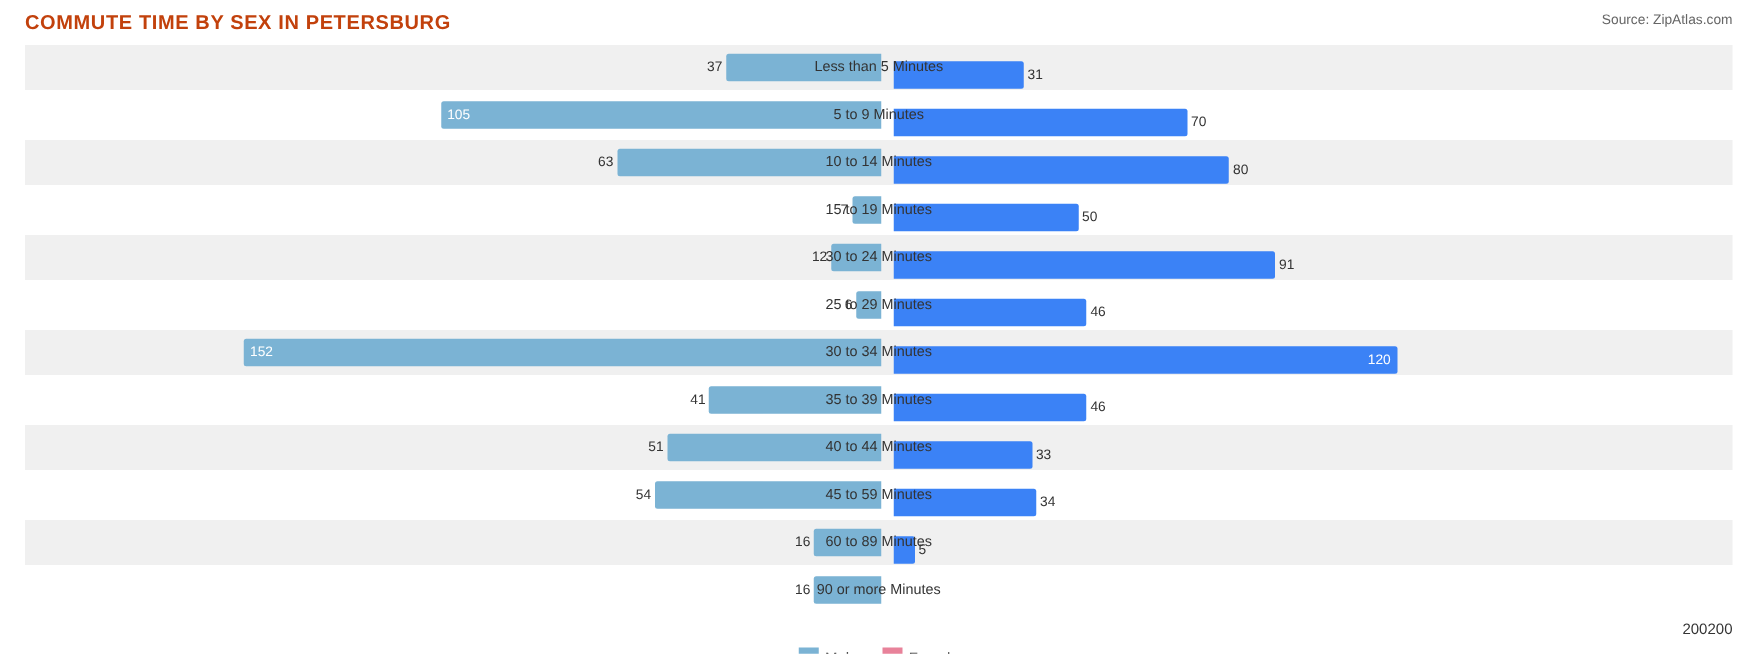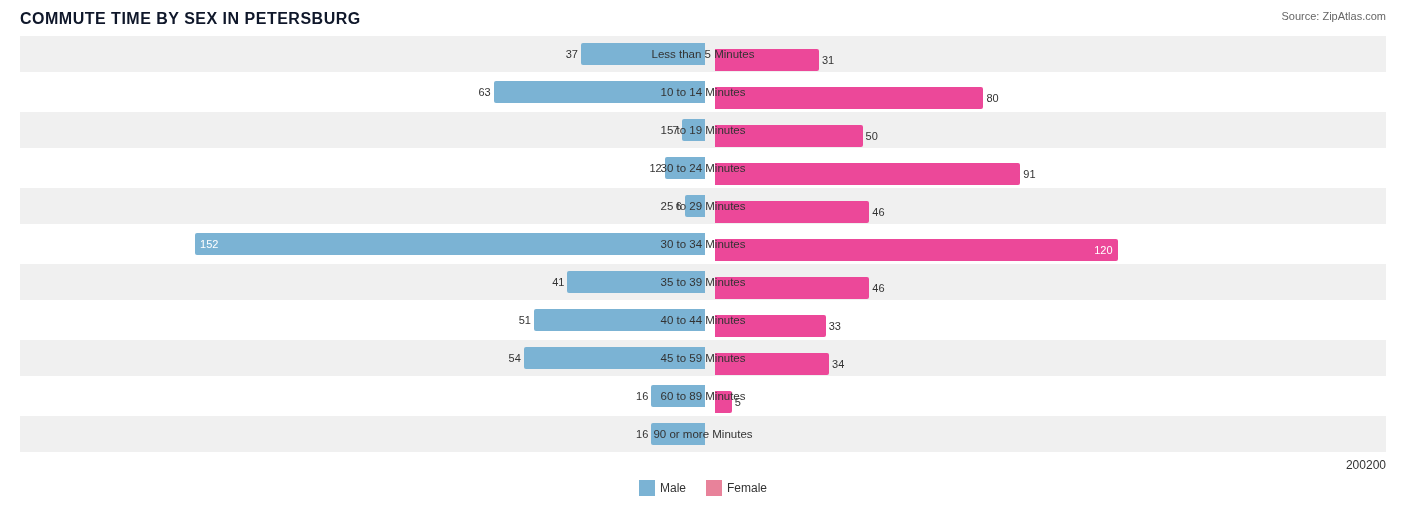--- a/index.html
+++ b/index.html
@@ -13,21 +13,21 @@
     .chart-container {
       width: 1406px;
       height: 523px;
       padding: 10px 20px 40px 20px;
       position: relative;
     }
     .chart-title {
       font-size: 16px;
       font-weight: bold;
       text-transform: uppercase;
-      color: #0f172a;
+      color: #c2410c;
       margin-bottom: 8px;
       letter-spacing: 0.5px;
     }
     .source-text {
       position: absolute;
       top: 10px;
       right: 20px;
       font-size: 11px;
       color: #666;
     }
@@ -103,21 +103,21 @@
     .bar-male {
       height: 22px;
       background: #7bb3d4;
       border-radius: 2px 0 0 2px;
       position: relative;
       display: flex;
       align-items: center;
     }
     .bar-female {
       height: 22px;
-      background: #ec4899;
+      background: #3b82f6;
       border-radius: 0 2px 2px 0;
       position: relative;
       display: flex;
       align-items: center;
       justify-content: flex-end;
       margin-top: 12px;
     }
     .val-left-out {
       font-size: 11px;
       color: #333;
@@ -162,20 +162,33 @@
           <div class="bar-male" style="width: 18.5%;">
             <span class="val-left-out">37</span>
           </div>
         </div>
         <div class="right-half">
           <div class="bar-female" style="width: 15.5%;">
             <span class="val-right-out">31</span>
           </div>
         </div>
         <div class="center-label">Less than 5 Minutes</div>
+      </div>
+      <div class="row-wrapper">
+        <div class="left-half">
+          <div class="bar-male" style="width: 52.5%;">
+            <span class="val-inside-left">105</span>
+          </div>
+        </div>
+        <div class="right-half">
+          <div class="bar-female" style="width: 35%;">
+            <span class="val-right-out">70</span>
+          </div>
+        </div>
+        <div class="center-label">5 to 9 Minutes</div>
       </div>
       <div class="row-wrapper">
         <div class="left-half">
           <div class="bar-male" style="width: 31.5%;">
             <span class="val-left-out">63</span>
           </div>
         </div>
         <div class="right-half">
           <div class="bar-female" style="width: 40%;">
             <span class="val-right-out">80</span>

